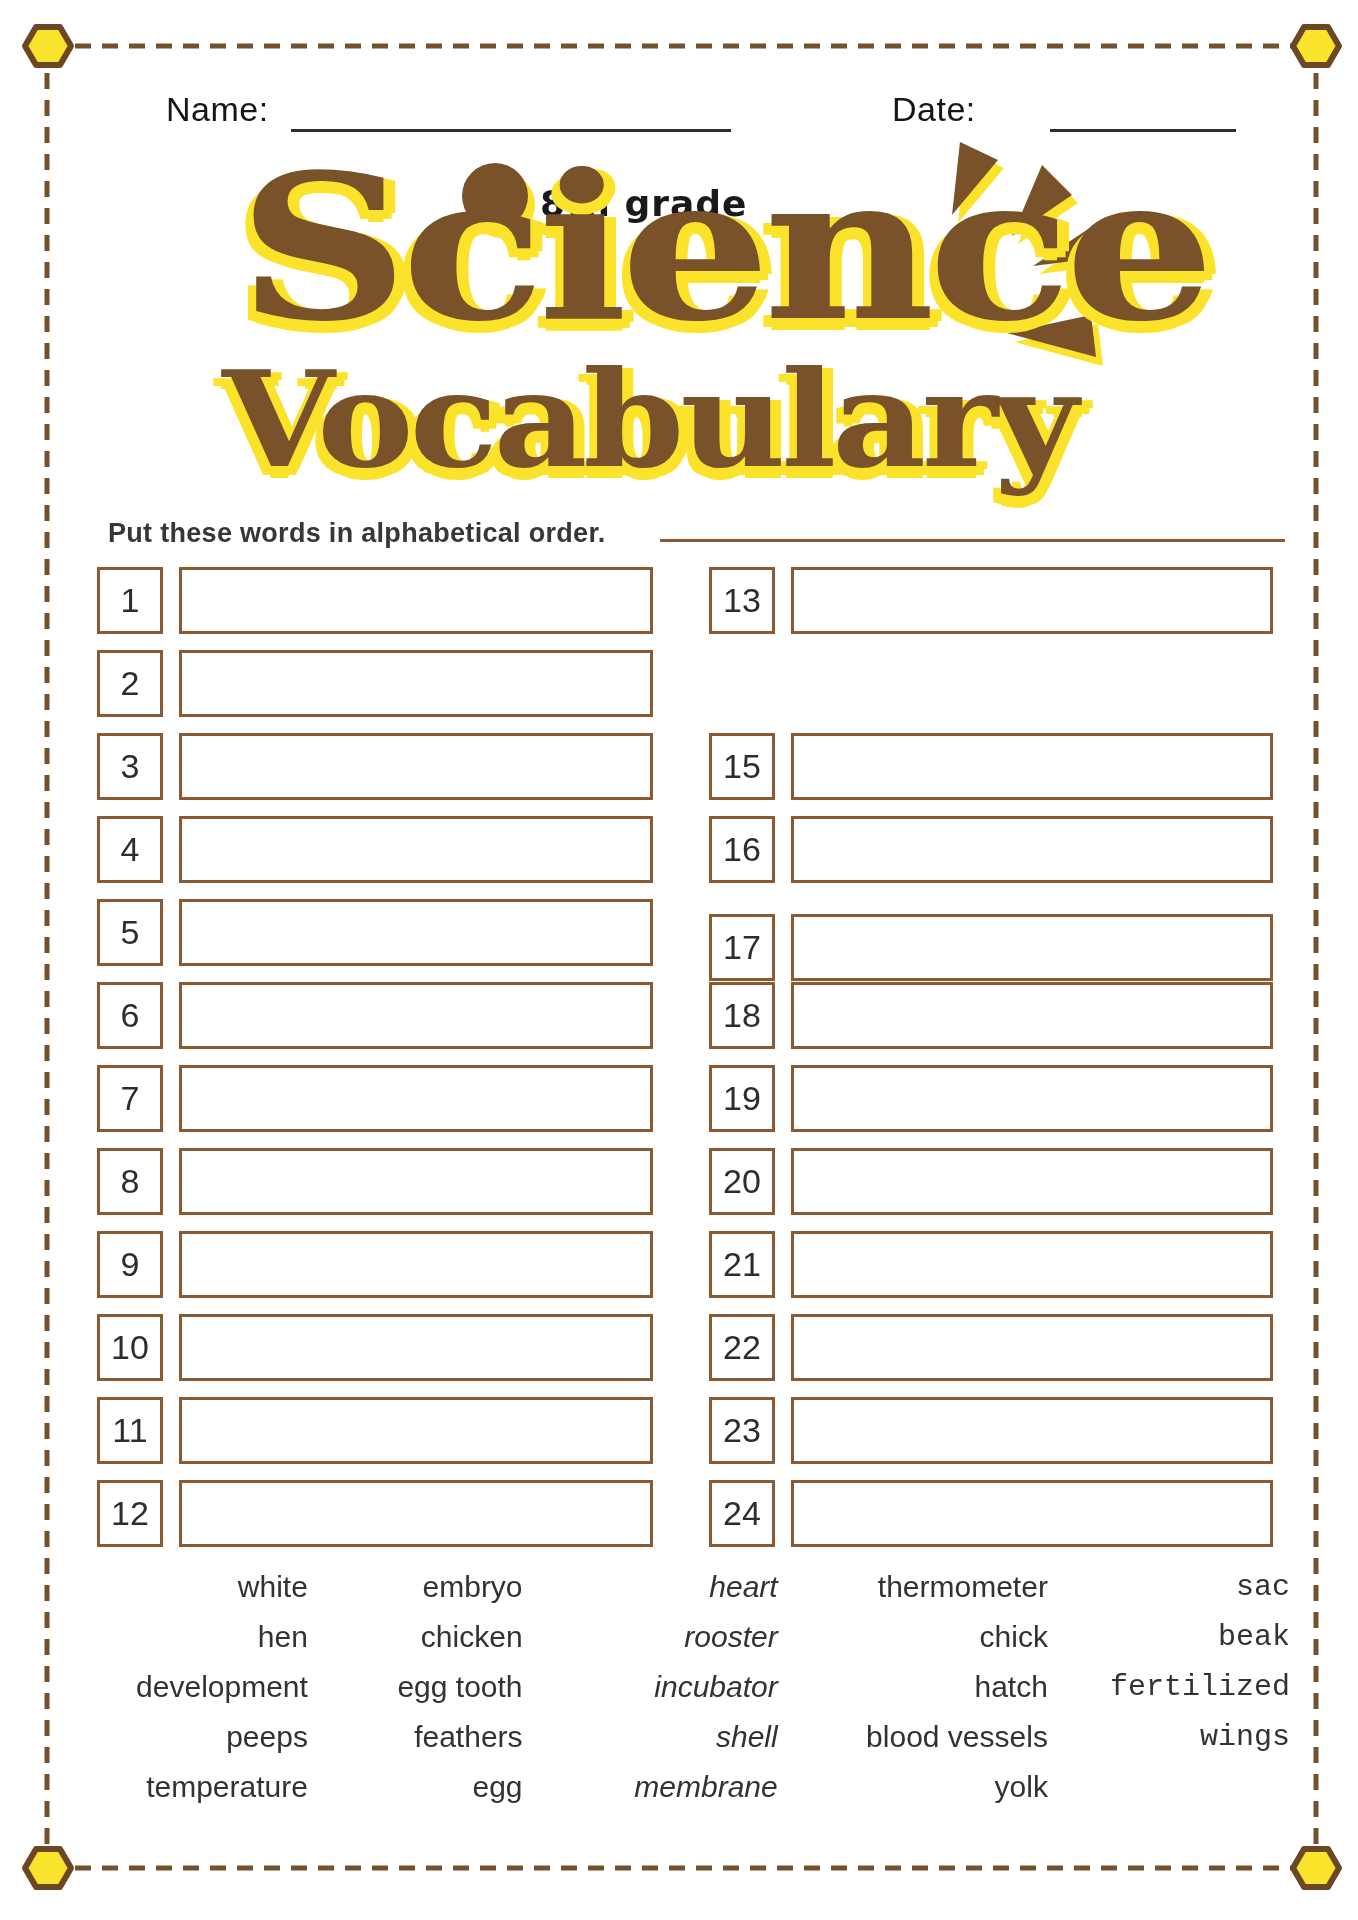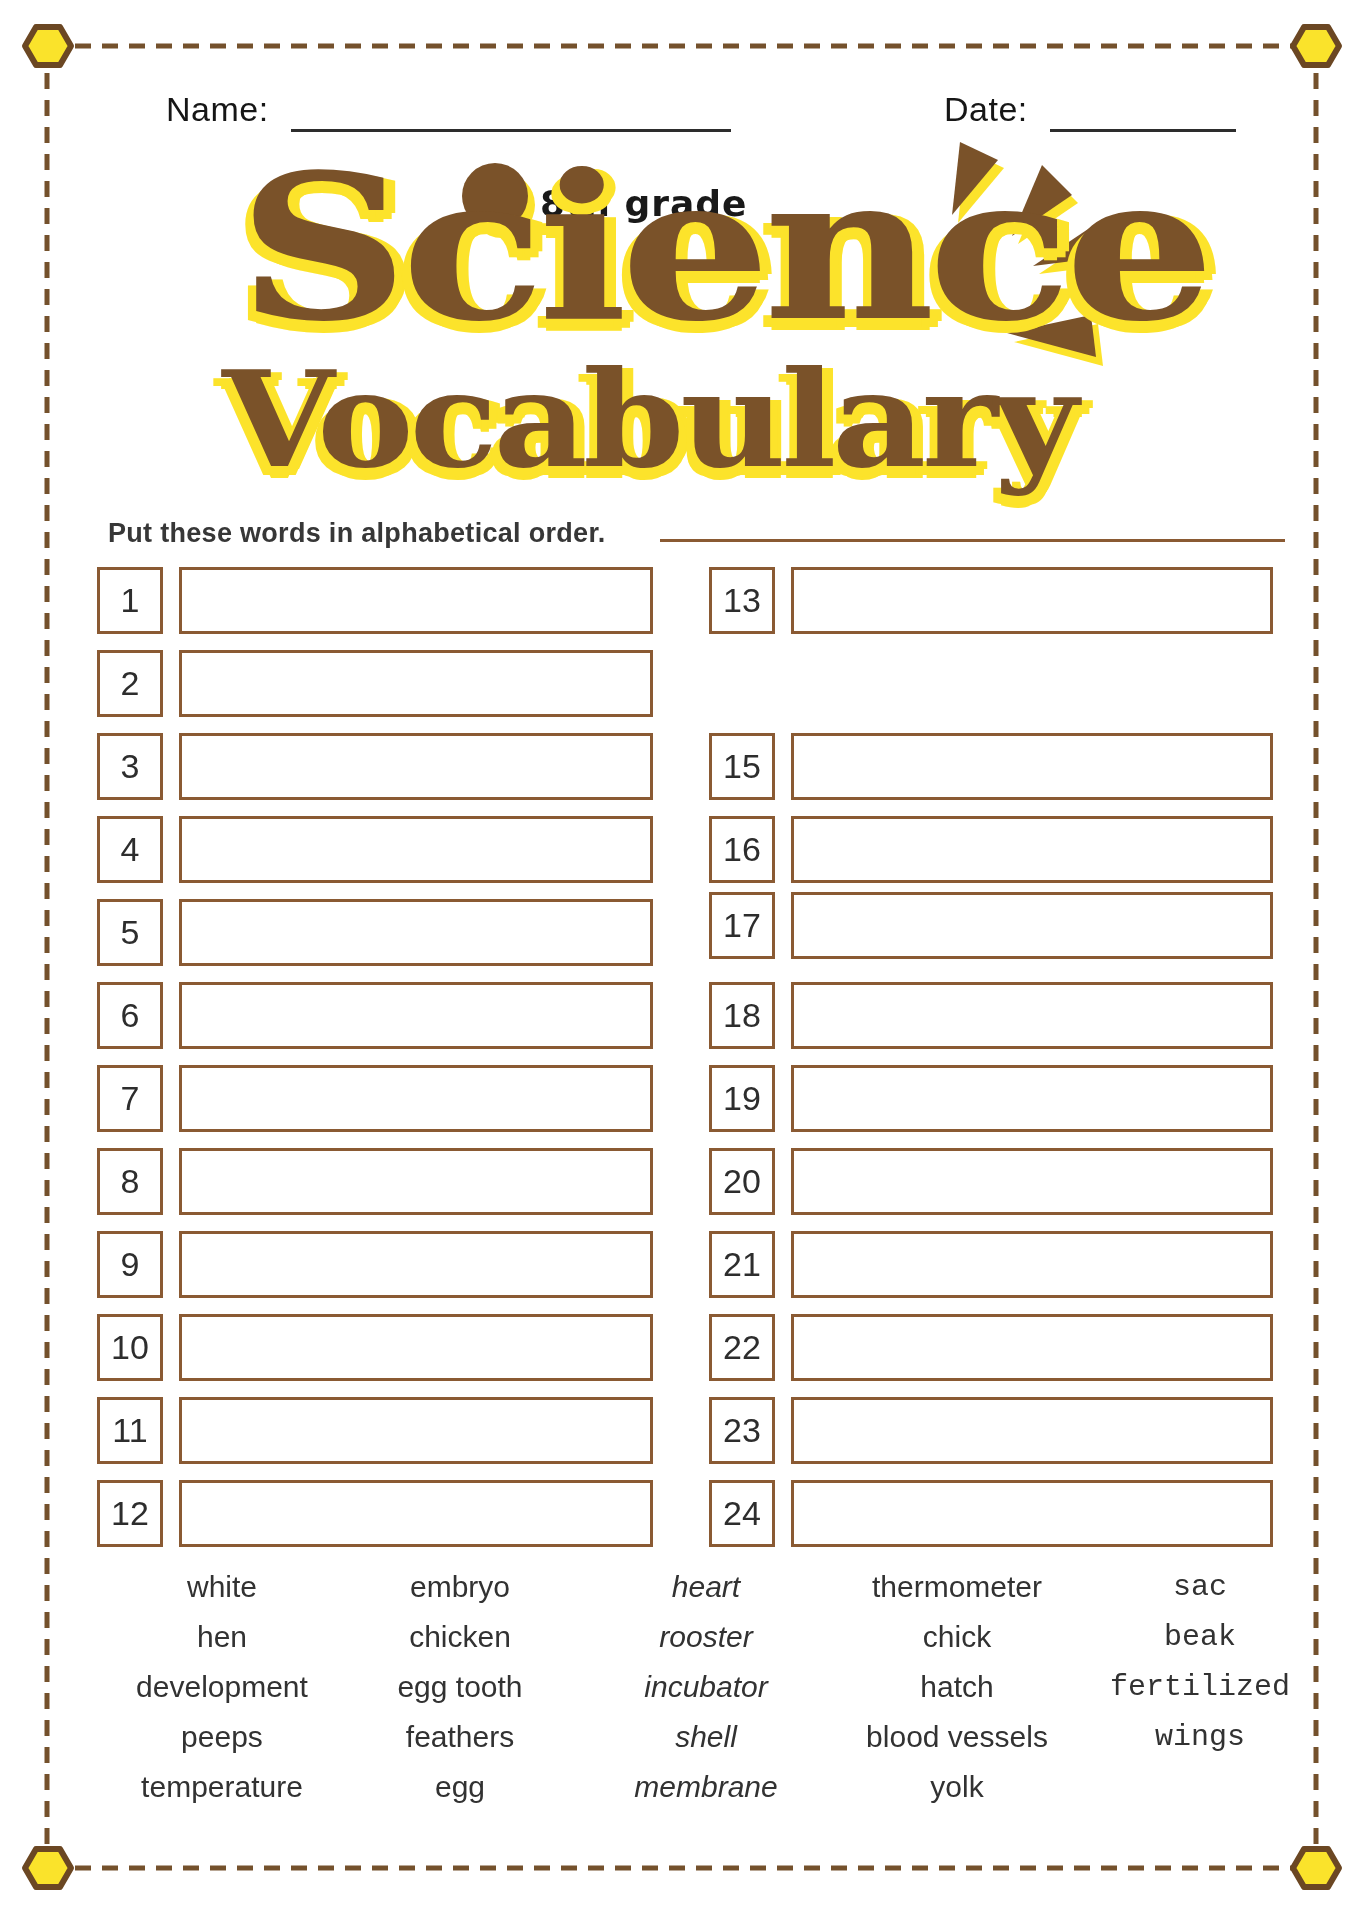--- a/index.html
+++ b/index.html
@@ -8,21 +8,21 @@
     width:1358px;height:1920px;
     background:#ffffff;
     font-family:"Liberation Sans", sans-serif;
     overflow:hidden;
   }
   svg.decor{position:absolute;left:0;top:0;width:1358px;height:1920px;pointer-events:none;}
 
   
   .hdr-label{position:absolute;font-size:34px;color:#161616;letter-spacing:.5px;}
   .name-label{left:166px;top:90px;}
-  .date-label{left:944px;top:90px;text-align:right;}
+  .date-label{left:892px;top:90px;text-align:right;}
   .hdr-line{position:absolute;height:3px;background:#2d2d2d;}
   .name-line{left:291px;top:129px;width:440px;}
   .date-line{left:1050px;top:129px;width:186px;}
 
   
   .grade{
     position:absolute;left:540px;top:183px;
     font-family:"DejaVu Sans", sans-serif;font-weight:700;
     font-size:36px;color:#191919;letter-spacing:1px;
   }
@@ -60,21 +60,21 @@
   .numbox{
     flex:none;width:60px;border:3px solid #8A5A33;background:#fff;
     display:flex;align-items:center;justify-content:center;
     font-size:34px;color:#2d2d2d;
   }
   .blank{flex:1;border:3px solid #8A5A33;background:#fff;}
 
   
   .wb-col{
     position:absolute;top:1562px;transform:translateX(-50%);
-    text-align:center;font-size:30px;line-height:50px;color:#323232;
+    text-align:right;font-size:30px;line-height:50px;color:#323232;
     white-space:nowrap;
   }
   .wb-col span{display:block;}
   .wb-c1{left:222px;} .wb-c2{left:460px;} .wb-c3{left:706px;font-style:italic;} .wb-c4{left:957px;} .wb-c5{left:1200px;font-family:Liberation Mono, monospace;}
 </style>
 </head>
 <body>
 
 <div class="page">
 
@@ -180,21 +180,21 @@
       <div class="blank"></div>
     </div>
   <div class="row right" style="top:733px">
       <div class="numbox">15</div>
       <div class="blank"></div>
     </div>
   <div class="row right" style="top:816px">
       <div class="numbox">16</div>
       <div class="blank"></div>
     </div>
-  <div class="row right" style="top:892px">
+  <div class="row right" style="top:914px">
       <div class="numbox">17</div>
       <div class="blank"></div>
     </div>
   <div class="row right" style="top:982px">
       <div class="numbox">18</div>
       <div class="blank"></div>
     </div>
   <div class="row right" style="top:1065px">
       <div class="numbox">19</div>
       <div class="blank"></div>

